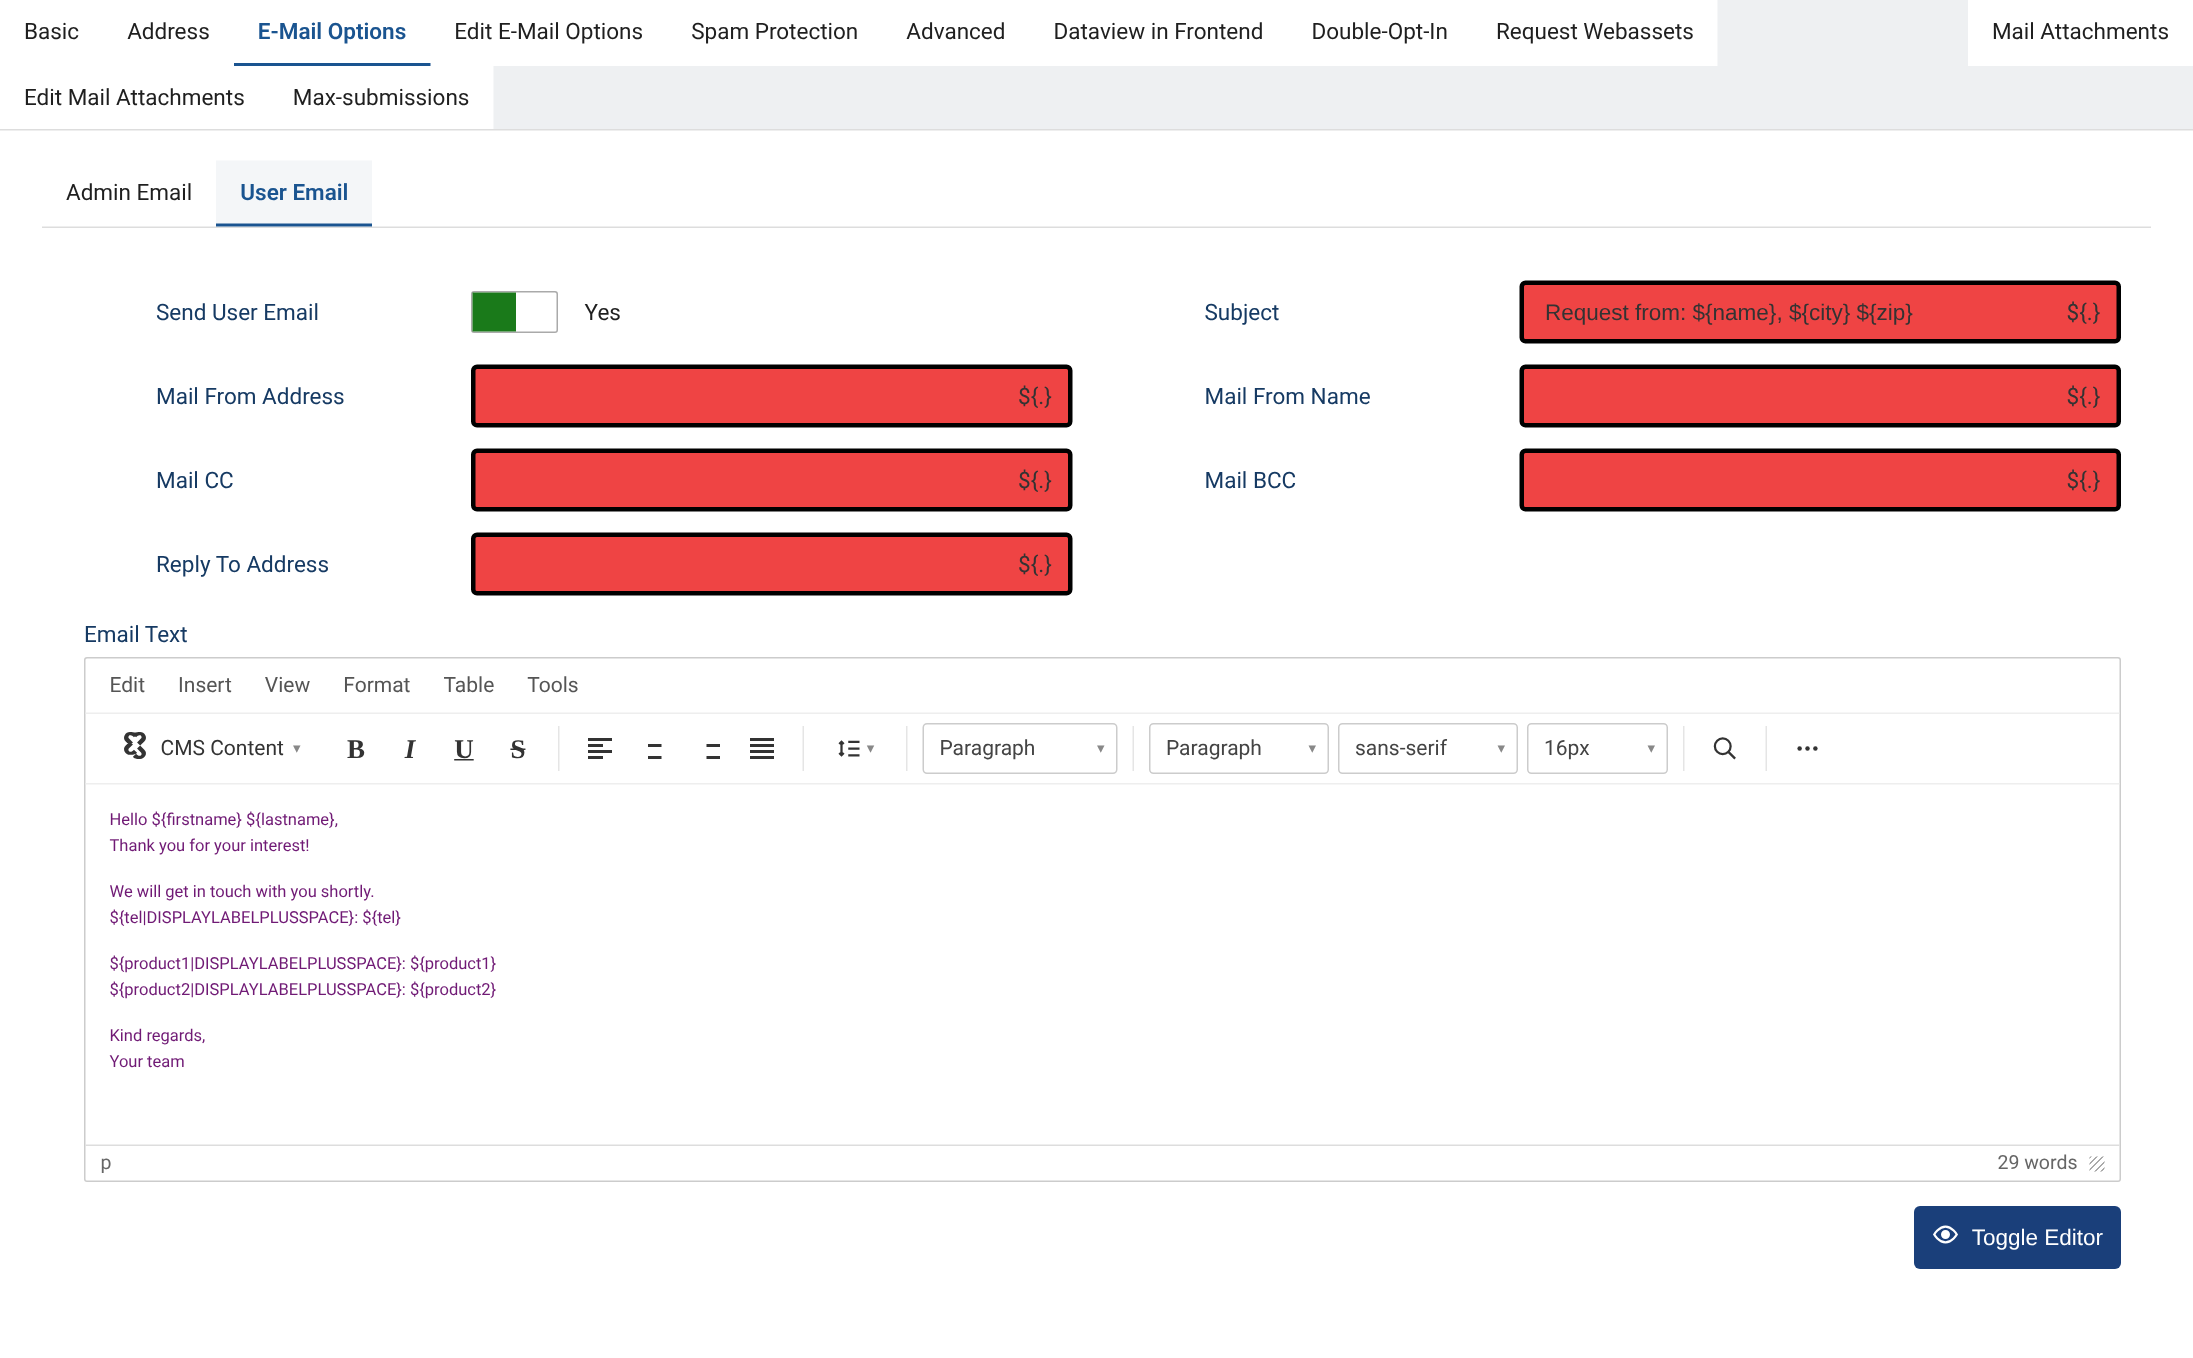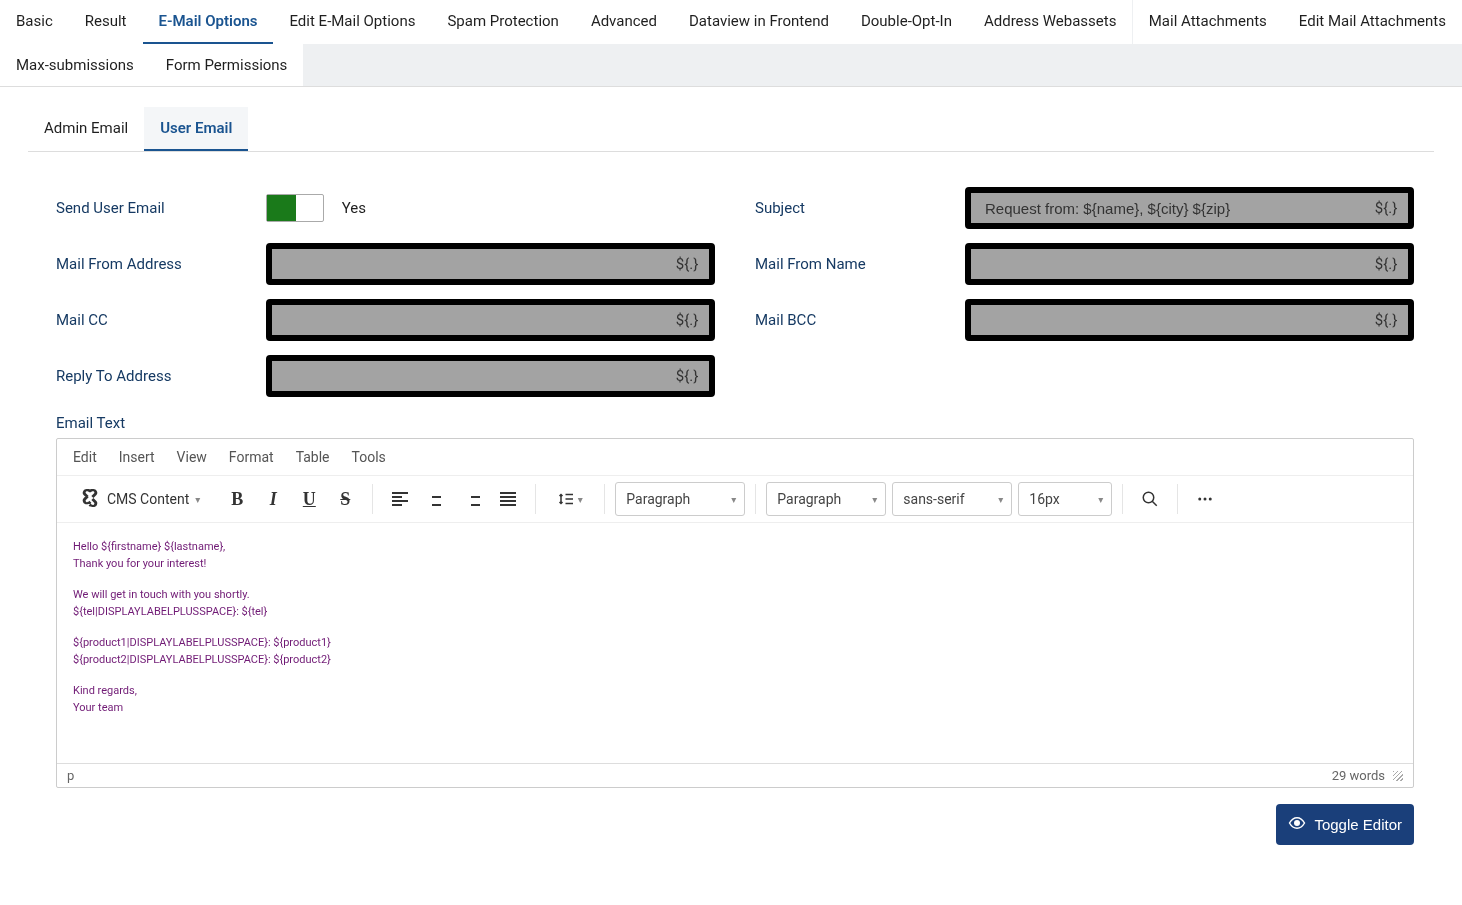--- a/index.html
+++ b/index.html
@@ -13,30 +13,30 @@
 
 
 .subtab-wrap { padding: 20px 28px 0 28px; }
 .subtabs { display: flex; border-bottom: 1px solid #ddd; margin: 0 0 0 0; }
 .subtabs .subtab { padding: 12px 16px; color: #1f1f1f; cursor: pointer; font-size: 15px; }
 .subtabs .subtab.active { color: #1a5490; font-weight: 600; border-bottom: 2px solid #1a5490; background: #f4f6f8; }
 
 
 .form-grid { display: grid; grid-template-columns: 1fr 1fr; gap: 0 40px; padding: 28px 48px 0 56px; }
 .form-row { display: flex; align-items: center; min-height: 56px; }
-.form-label { width: 210px; color: #163a63; font-size: 15px; }
+.form-label { width: 210px; color: #163a63; font-size: 15px; margin-left: 48px; }
 .form-control-wrap { flex: 1; }
 
 
 .toggle { position: relative; width: 58px; height: 28px; border: 1px solid #aaa; border-radius: 2px; background: #fff; display: inline-block; vertical-align: middle; cursor: pointer; }
 .toggle.on .toggle-slab { position: absolute; left: 0; top: 0; width: 29px; height: 26px; background: #1a7a1a; }
 .toggle-label { margin-left: 14px; color: #1f1f1f; font-size: 15px; vertical-align: middle; }
 
 
-.input-wrap { display: flex; border: 6px solid #000000; border-radius: 4px; background: #a3a3a3; height: 42px; overflow: hidden; }
+.input-wrap { display: flex; border: 3px solid #000000; border-radius: 4px; background: #ef4444; height: 42px; overflow: hidden; }
 .input-wrap input { flex: 1; border: none; background: transparent; padding: 0 14px; font-size: 15px; color: #333; outline: none; }
 .input-suffix { width: 44px; display: flex; align-items: center; justify-content: center; color: #333; font-size: 15px; cursor: pointer; }
 
 
 .section-label { color: #163a63; font-size: 15px; padding: 10px 48px 6px 56px; }
 
 
 .editor-box { margin: 0 48px 10px 56px; border: 1px solid #ccc; border-radius: 2px; background: #fff; }
 .menu-bar { display: flex; gap: 22px; padding: 10px 16px; color: #555; font-size: 14px; }
 .menu-bar span { cursor: pointer; }
@@ -67,33 +67,32 @@
 
 
 .align-lines { display: flex; flex-direction: column; gap: 2px; width: 16px; }
 .align-lines span { height: 2px; background: #333; }
 </style>
 </head>
 <body>
 
 <div class="top-tabs">
   <div class="tab">Basic</div>
-  <div class="tab">Result</div>
+  <div class="tab">Address</div>
   <div class="tab active">E-Mail Options</div>
   <div class="tab">Edit E-Mail Options</div>
   <div class="tab">Spam Protection</div>
   <div class="tab">Advanced</div>
   <div class="tab">Dataview in Frontend</div>
   <div class="tab">Double-Opt-In</div>
-  <div class="tab">Address Webassets</div>
+  <div class="tab">Request Webassets</div>
   <div class="filler"></div>
   <div class="tab">Mail Attachments</div>
   <div class="tab">Edit Mail Attachments</div>
   <div class="tab">Max-submissions</div>
-  <div class="tab">Form Permissions</div>
   <div class="filler"></div>
 </div>
 
 <div class="subtab-wrap">
   <div class="subtabs">
     <div class="subtab">Admin Email</div>
     <div class="subtab active">User Email</div>
   </div>
 </div>
 

